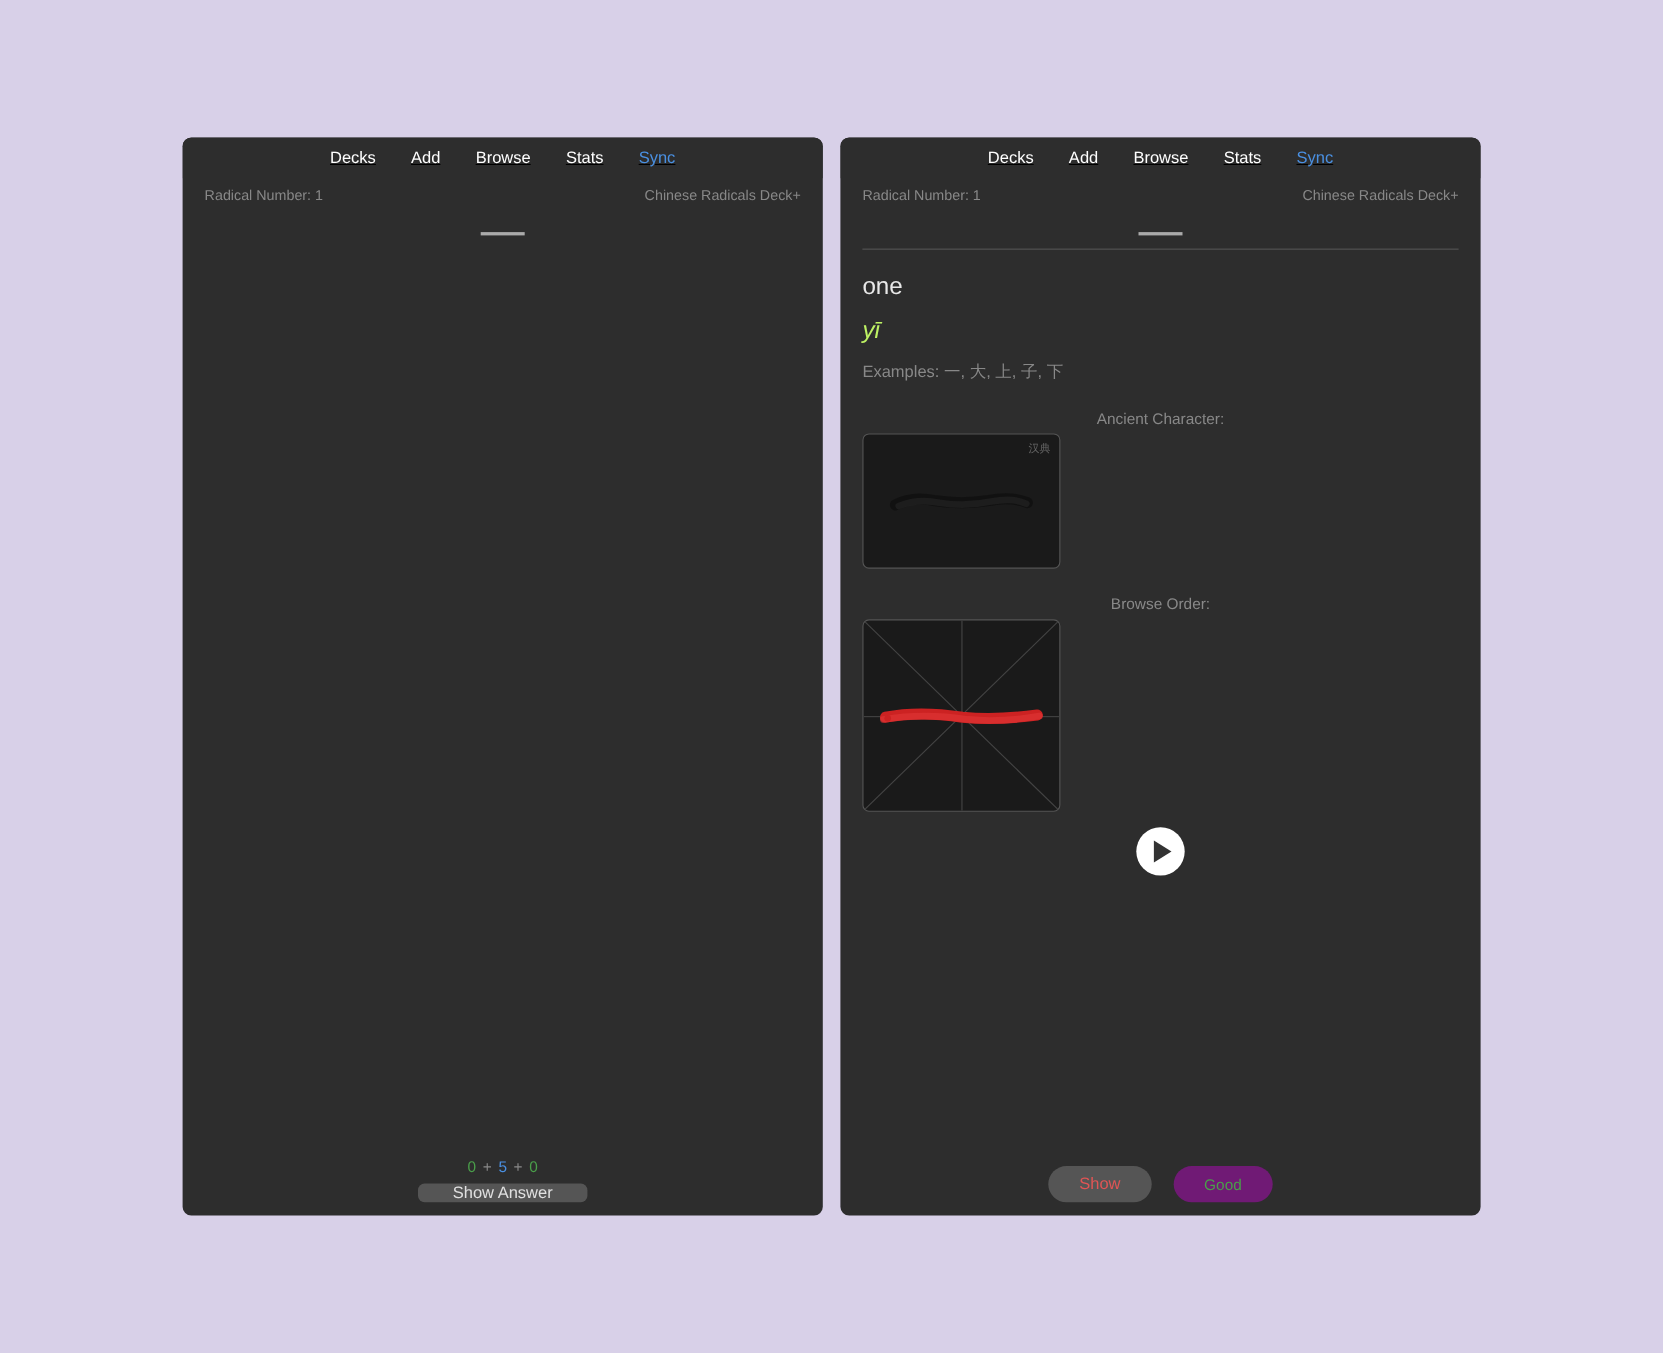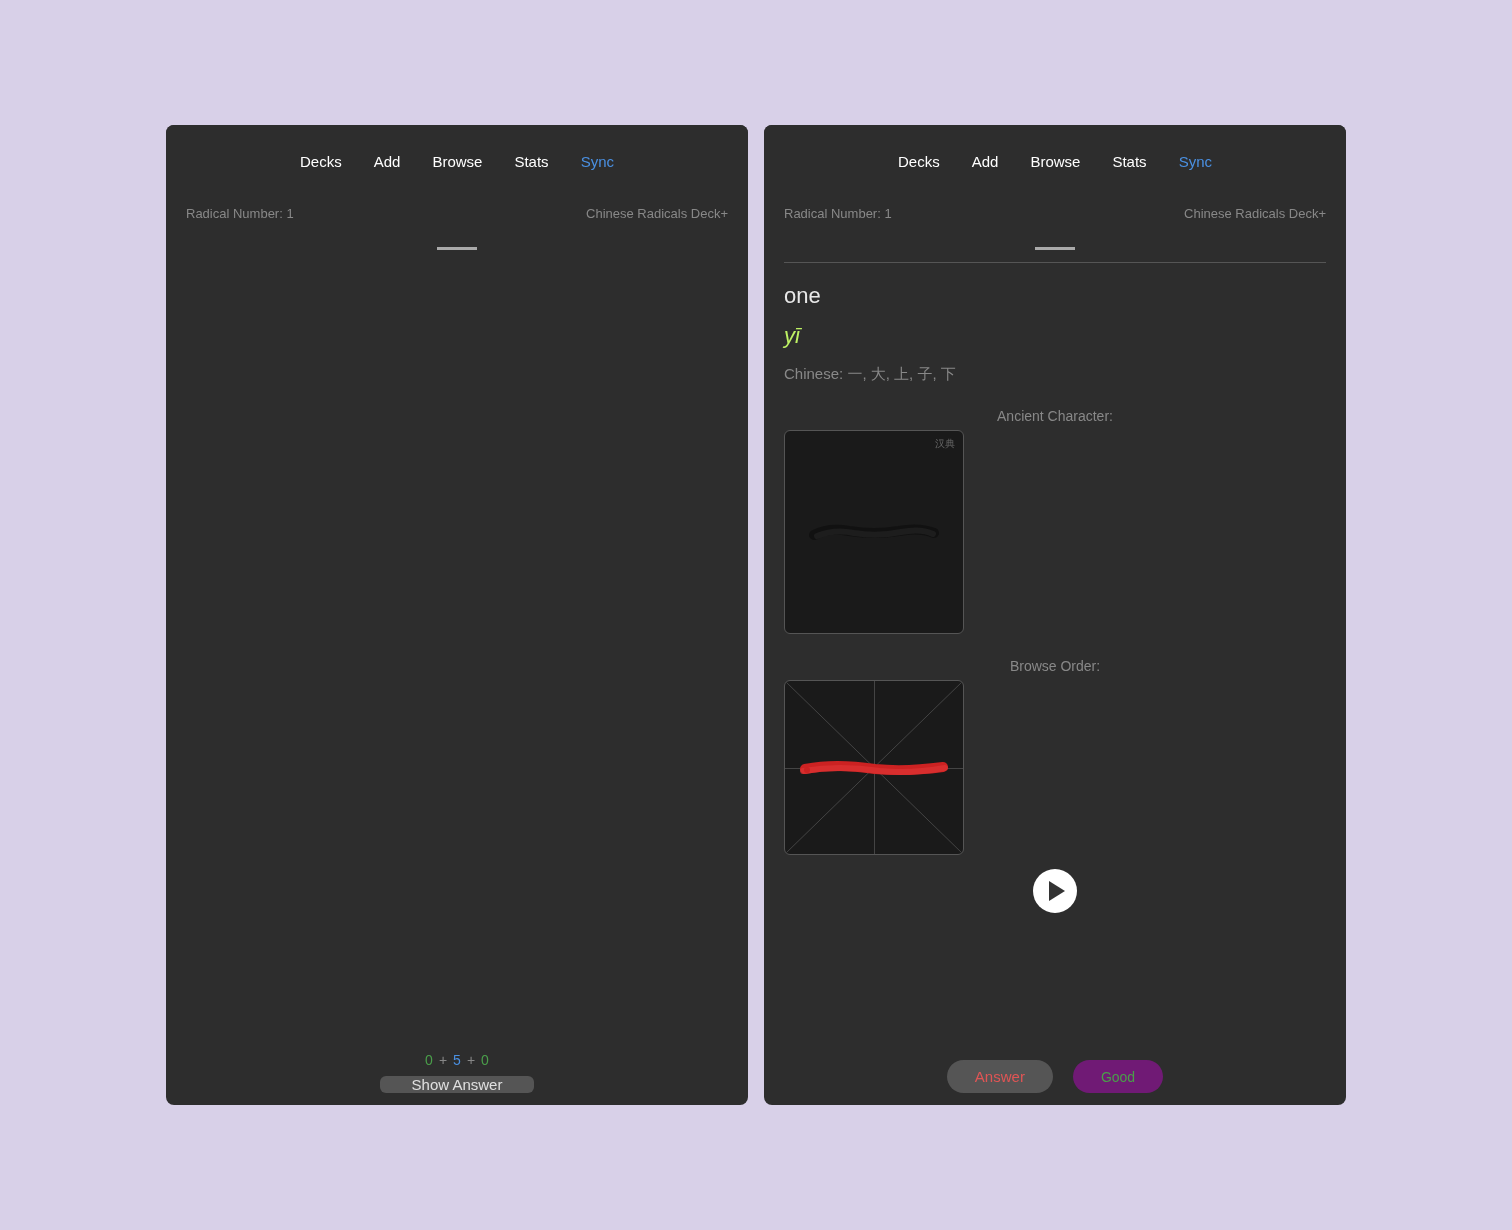--- a/index.html
+++ b/index.html
@@ -29,22 +29,23 @@
       margin-right: 8px;
     }
     .panel-right {
       margin-left: 8px;
     }
     .nav-bar {
       display: flex;
       justify-content: center;
       align-items: center;
       gap: 32px;
-      padding: 28px 0;
+      padding: 10px 0;
       background-color: #2d2d2d;
+      text-decoration: underline;
     }
     .nav-item {
       color: #ffffff;
       font-size: 15px;
       font-weight: 500;
       cursor: pointer;
     }
     .nav-item.active {
       color: #4a90e2;
     }
@@ -92,21 +93,21 @@
       margin: 10px 0;
     }
     .section-label {
       color: #888;
       font-size: 14px;
       margin: 14px 0 6px;
       align-self: center;
     }
     .ancient-char-box {
       width: 180px;
-      height: 204px;
+      height: 123px;
       background-color: #1a1a1a;
       border: 1px solid #555;
       border-radius: 6px;
       position: relative;
       display: flex;
       align-items: center;
       justify-content: center;
       margin-bottom: 10px;
     }
     .ancient-char-watermark {
@@ -261,21 +262,21 @@
       <span>Chinese Radicals Deck+</span>
     </div>
 
     <div class="card-content">
       <div class="card-dash"></div>
       <div class="card-divider"></div>
 
       <span class="answer-word">one</span>
       <span class="answer-pinyin">yī</span>
       <span class="examples-text">
-        <span>Chinese:</span>&nbsp;<span>一, 大, 上, 子, 下</span>
+        <span>Examples:</span>&nbsp;<span>一, 大, 上, 子, 下</span>
       </span>
 
       <span class="section-label">Ancient Character:</span>
       <div class="ancient-char-box">
         <span class="ancient-char-watermark">汉典</span>
 
         <svg width="130" height="30" viewBox="0 0 130 30">
           <path d="M5,18 Q20,10 40,14 Q65,18 90,14 Q110,10 125,16" stroke="#111" stroke-width="10" fill="none" stroke-linecap="round" stroke-linejoin="round" opacity="0.95"></path>
           <path d="M8,19 Q25,12 45,16 Q68,20 92,15 Q112,11 124,17" stroke="#222" stroke-width="6" fill="none" stroke-linecap="round" opacity="0.7"></path>
         </svg>
@@ -301,18 +302,18 @@
         </svg>
       </div>
 
       <div class="play-button">
         <div class="play-triangle"></div>
       </div>
     </div>
 
     <div class="bottom-bar">
       <div class="answer-buttons">
-        <button class="btn-again">Answer</button>
+        <button class="btn-again">Show</button>
         <button class="btn-good">Good</button>
       </div>
     </div>
   </div>
 </div>
 
 </body></html>

